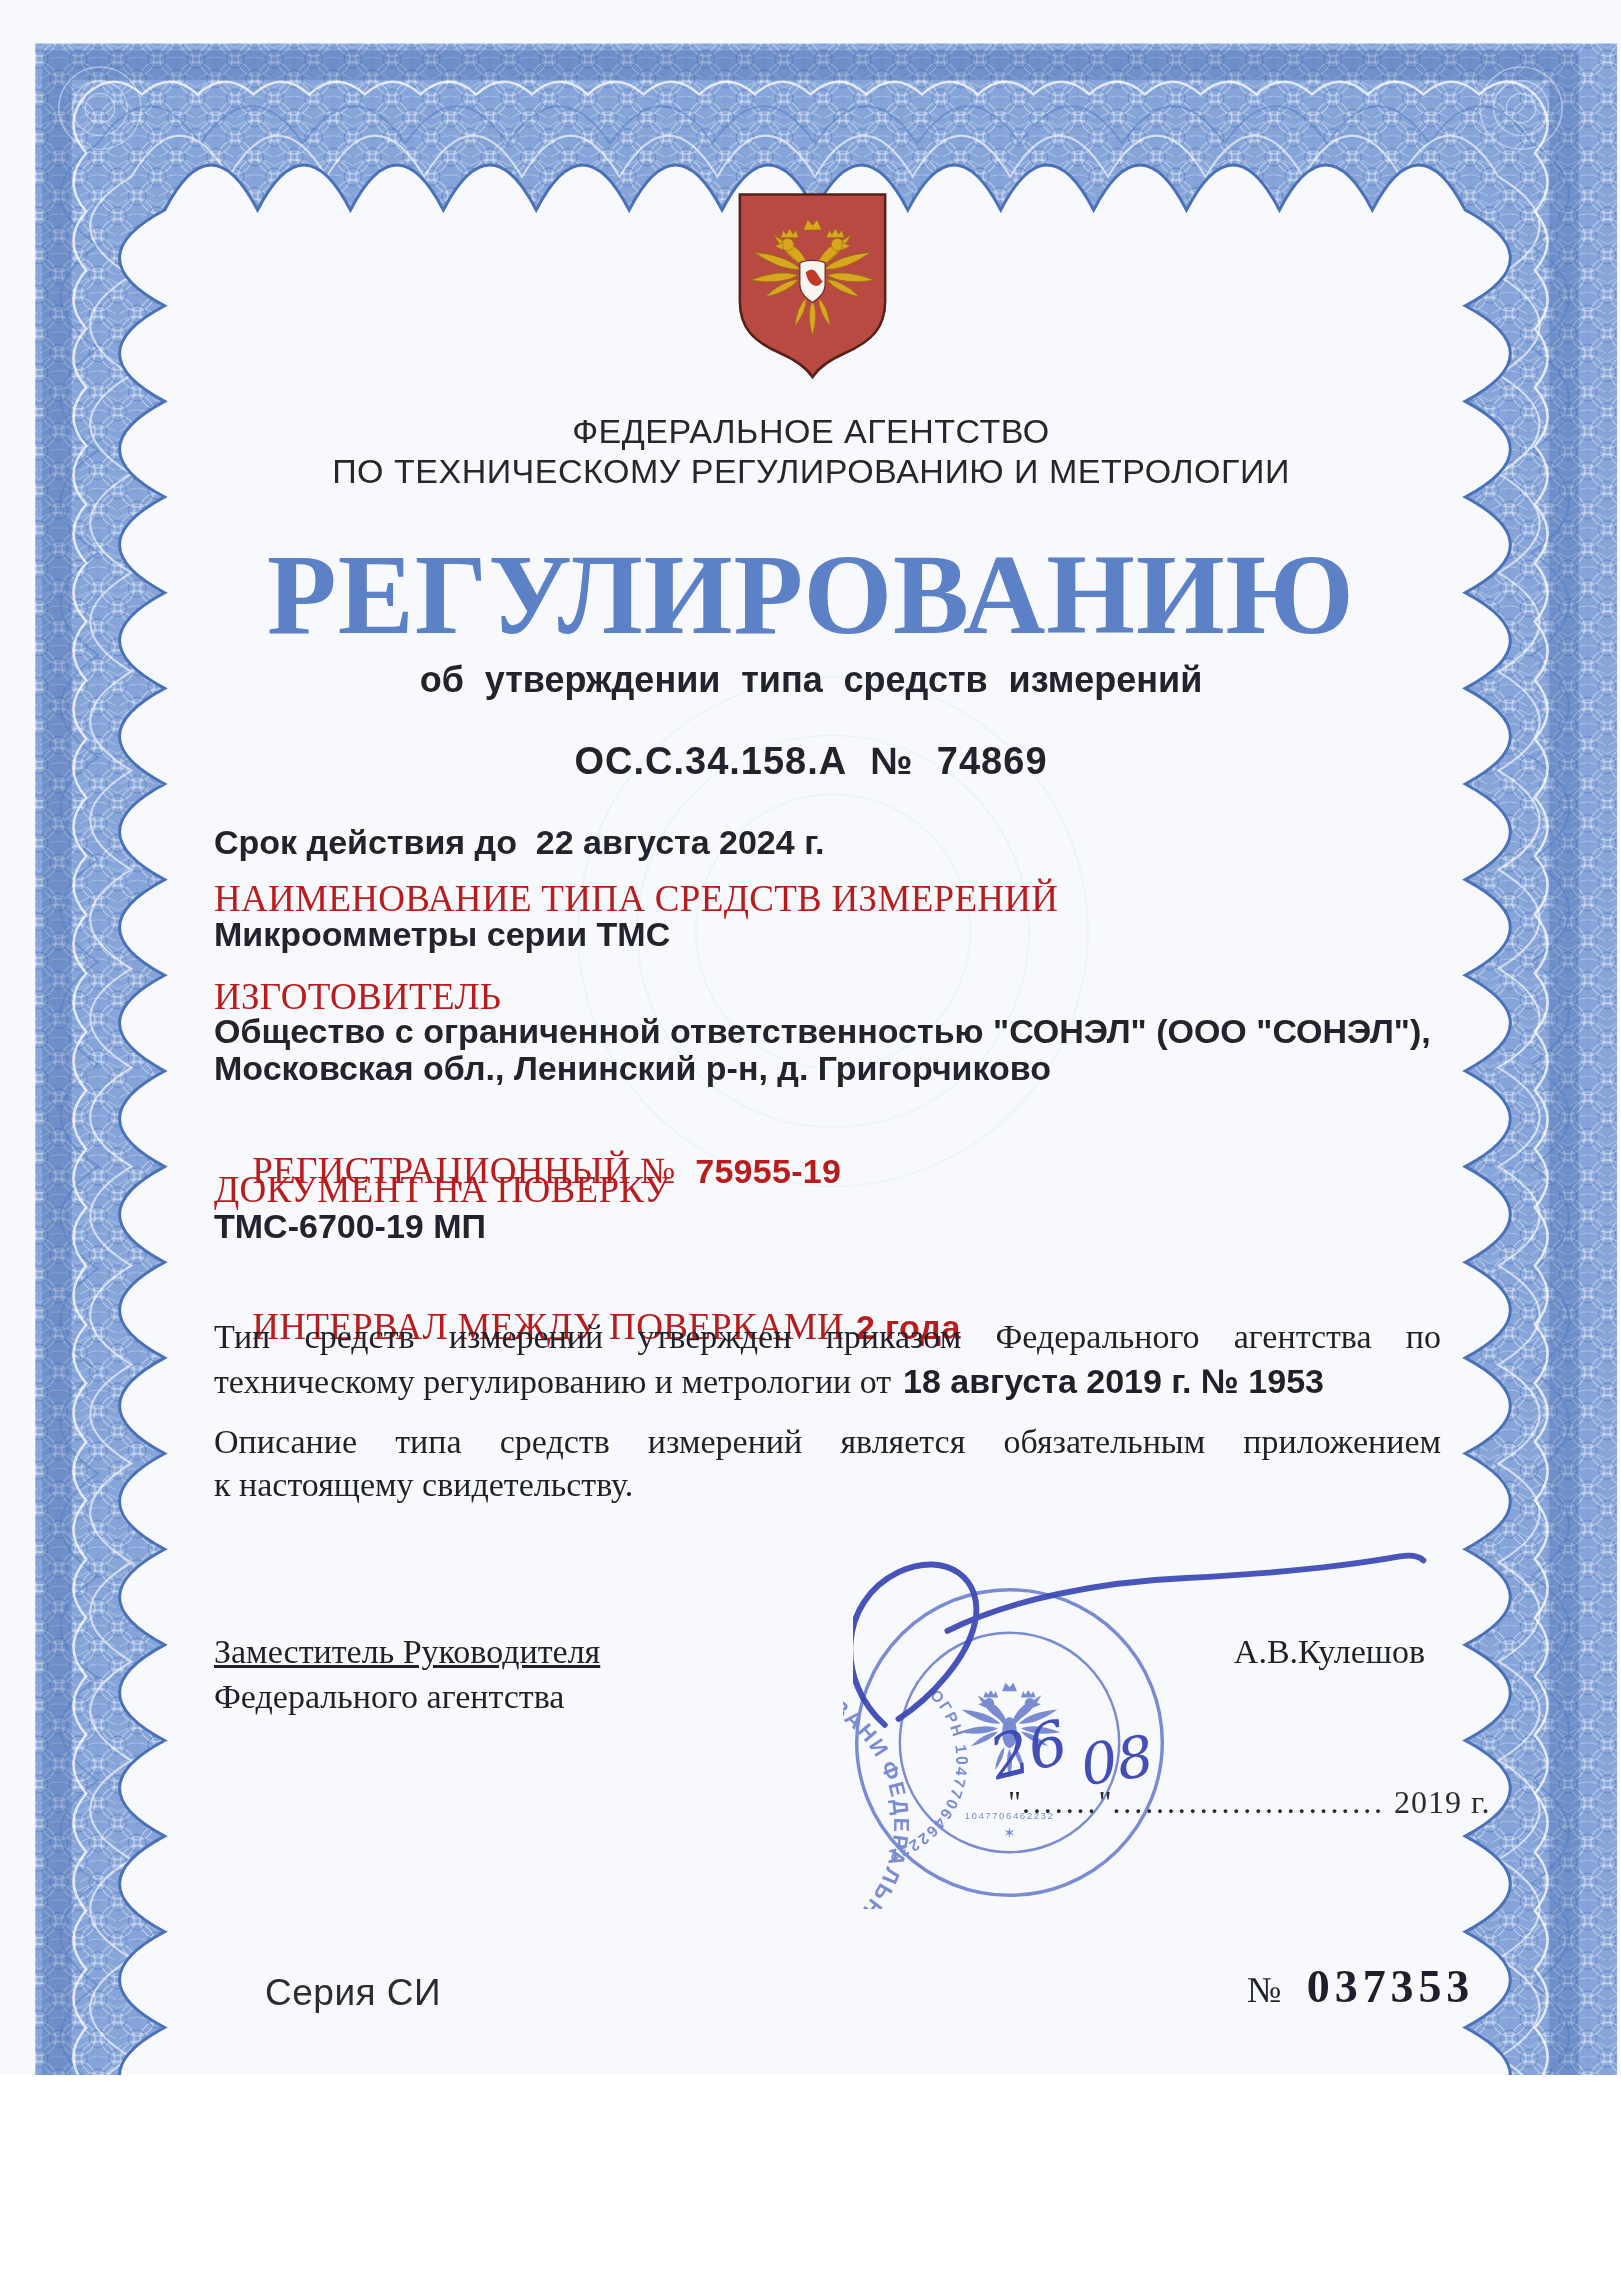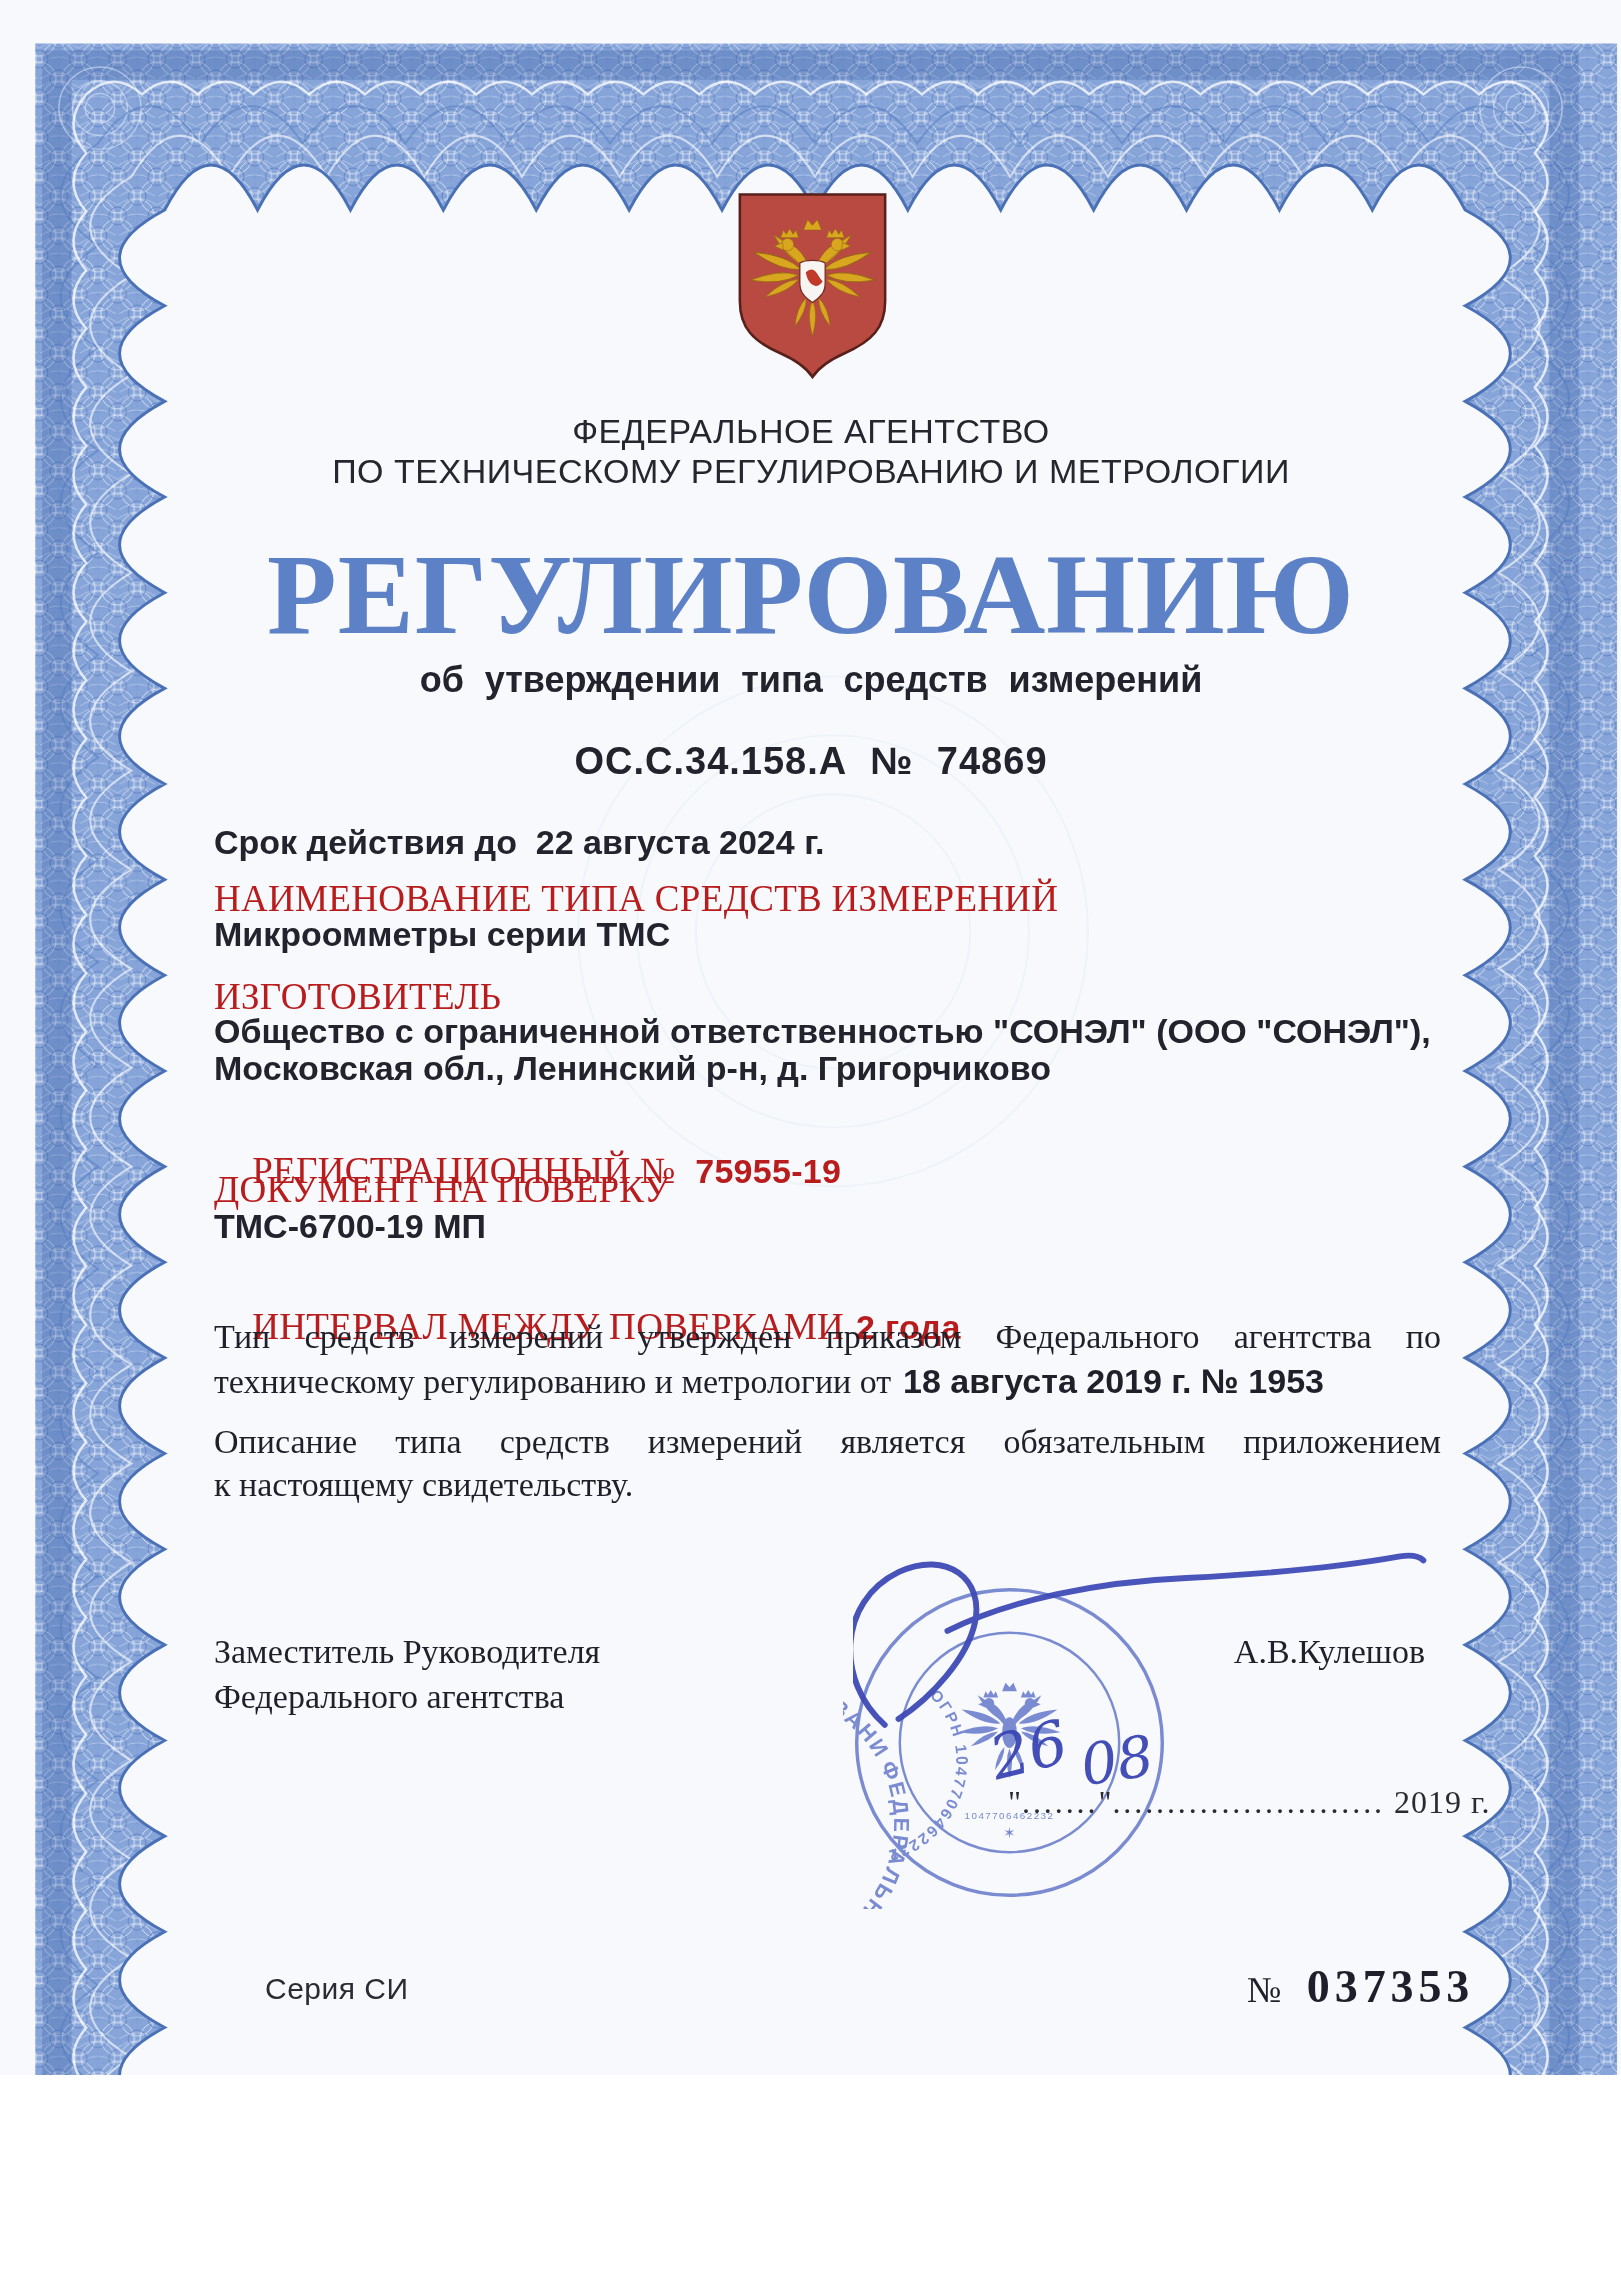--- a/index.html
+++ b/index.html
@@ -16,21 +16,21 @@
   }
   .subtitle{font-weight:700;font-size:36px;word-spacing:10.8px;color:#23232d;white-space:pre;}
   .certnum{font-weight:700;font-size:38px;letter-spacing:1px;color:#23232d;white-space:pre;}
   .bold-sans{font-weight:700;font-size:34px;color:#23232d;white-space:pre;}
   .lab{font-family:"Liberation Serif",serif;font-size:37px;color:#b91c1c;letter-spacing:0.3px;white-space:pre;}
   .par{font-family:"Liberation Serif",serif;font-size:34px;color:#1f2029;}
   .jl{width:1227px;text-align:justify;text-align-last:justify;}
   .inline-bold{font-family:"Liberation Sans",sans-serif;font-weight:700;margin-left:11.8px;}
   .val-gap{margin-left:19.6px;}
   .datebits{font-family:"Liberation Serif",serif;font-size:32px;color:#2a2a33;white-space:pre;letter-spacing:1px;}
-  .footer-series{font-size:30px;color:#2a2b33;letter-spacing:0.5px;}
+  .footer-series{font-size:37px;color:#2a2b33;letter-spacing:0.5px;}
   .footer-no{font-family:"Liberation Serif",serif;font-size:36px;color:#1e1f2b;}
   .footer-num{font-family:"Liberation Serif",serif;font-weight:700;font-size:46px;letter-spacing:4.9px;color:#1e1f2b;margin-left:25.5px;}
   svg text{user-select:none;}
 </style>
 </head>
 <body>
 
 <div class="sheet">
 
   <svg class="abs" style="left:0;top:0;" width="1621" height="2293" viewBox="0 0 1654 2339" aria-hidden="true">
@@ -149,21 +149,21 @@
   </div>
 
   <div class="abs par jl" style="left:214px;top:1318px;">Тип средств измерений утвержден приказом Федерального агентства по</div>
   <div class="abs par" style="left:214px;top:1362px;">
     <span>техническому регулированию и метрологии от</span><span class="inline-bold">18 августа 2019 г. № 1953</span>
   </div>
 
   <div class="abs par" style="left:214px;top:1466px;">к настоящему свидетельству.</div>
   <div class="abs par jl" style="left:214px;top:1423px;">Описание типа средств измерений является обязательным приложением</div>
 
-  <div class="abs par" style="left:214px;top:1633px;">Заместитель Руководителя</div>
+  <div class="abs par" style="left:214px;top:1633px;text-decoration:underline;">Заместитель Руководителя</div>
   <div class="abs par" style="left:214px;top:1678px;">Федерального агентства</div>
   <div class="abs par" style="left:1131px;top:1633px;width:294px;text-align:right;">А.В.Кулешов</div>
 
   <svg class="abs" style="left:843px;top:1576px;opacity:0.82;" width="333" height="333" viewBox="0 0 340 340">
     <g fill="none" stroke="#5f73c8">
       <circle cx="170" cy="170" r="156" stroke-width="3.5"></circle>
       <circle cx="170" cy="170" r="112" stroke-width="2.5"></circle>
     </g>
     <path id="ringPath" d="M38,193 A134,134 0 1 1 37.9,192.8" fill="none"></path>
     <path id="ogrnPath" d="M88,122 A95,95 0 1 1 87.9,121.9" fill="none"></path>

